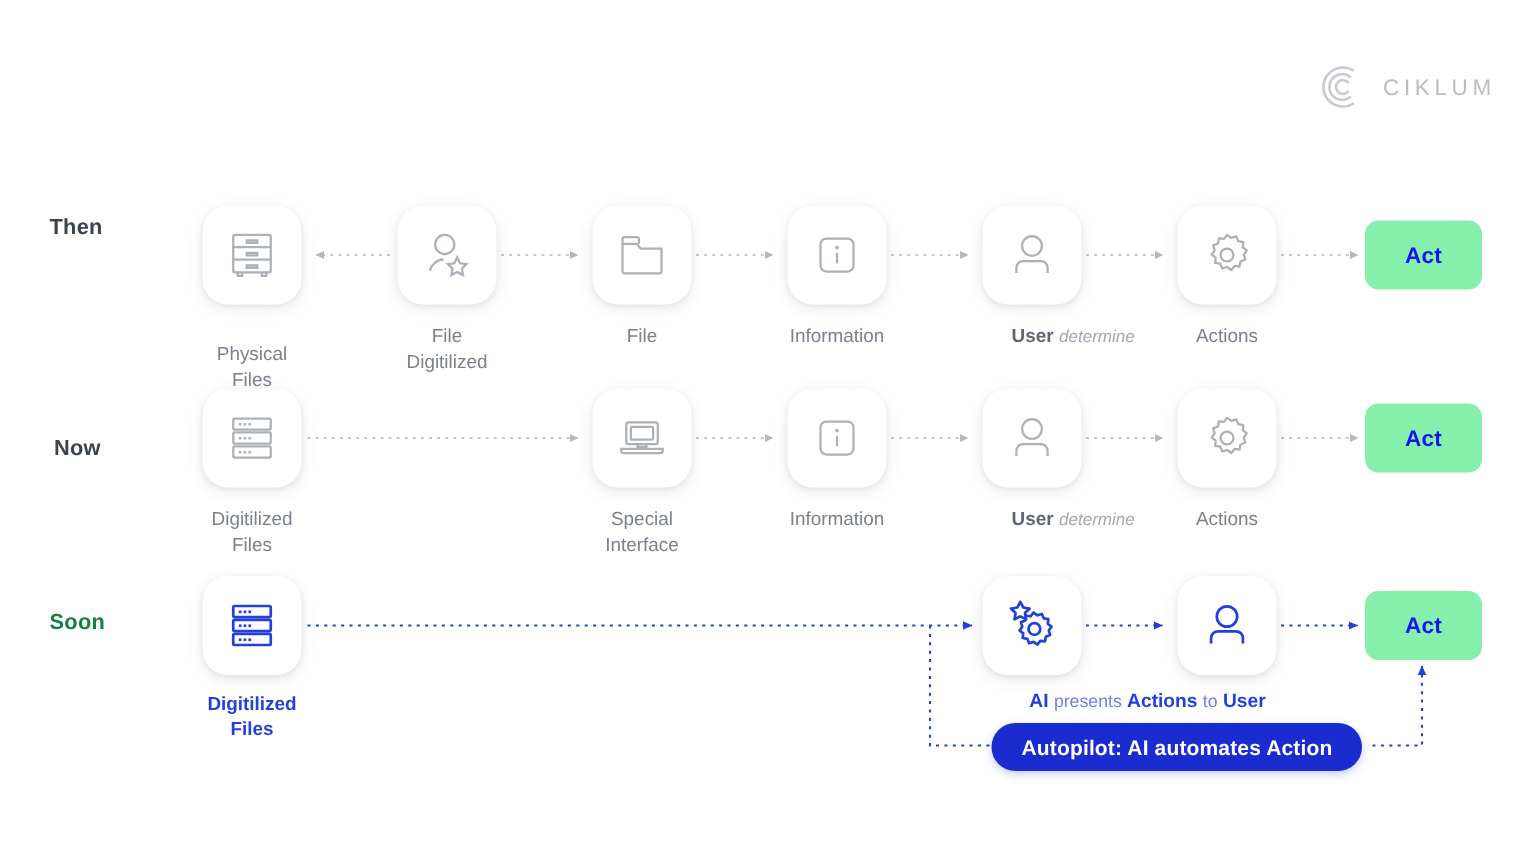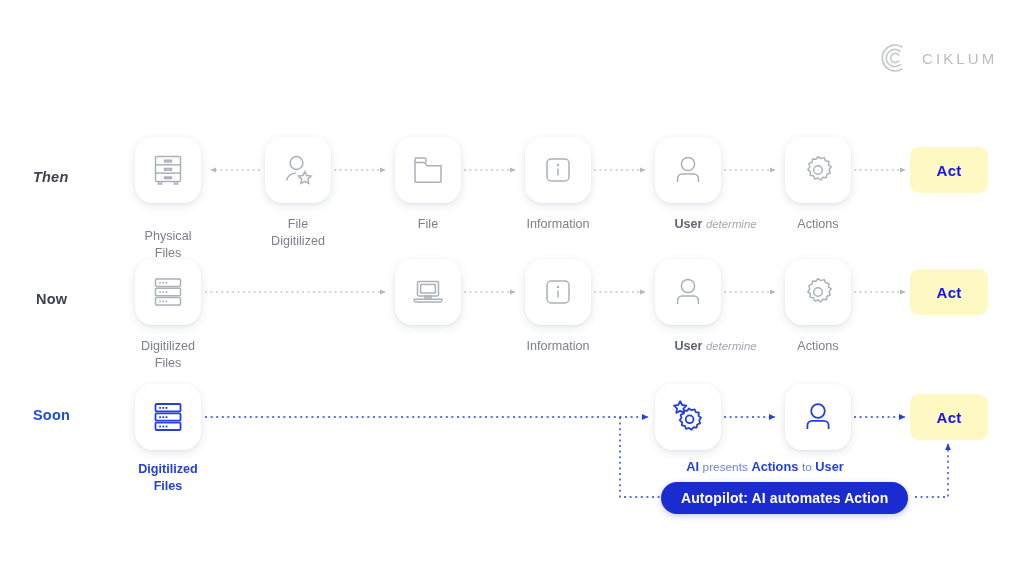--- a/index.html
+++ b/index.html
@@ -14,21 +14,21 @@
   
   .brand{left:878px;top:42px;display:flex;align-items:center;gap:12px;}
   .brand-mark{width:32px;height:32px;}
   .brand-text{
     font-size:15px;letter-spacing:3.1px;color:#b9bcc2;font-weight:400;
     line-height:1;
   }
 
   
   .row-label{font-size:14.5px;font-weight:700;color:#3c4250;letter-spacing:.2px;}
-  .row-label.blue{color:#1d4ed8;text-align:right;}
+  .row-label.blue{color:#15803d;text-align:right;}
 
   
   .tile{
     width:66px;height:66px;border-radius:17px;background:#ffffff;
     box-shadow:0 3px 10px rgba(120,128,150,.16), 0 1px 3px rgba(120,128,150,.10);
     display:flex;align-items:center;justify-content:center;
   }
   .tile svg{display:block;}
 
   
@@ -40,21 +40,21 @@
   .cap .strong{font-weight:700;color:#5f6572;}
   .cap .light{font-weight:400;color:#a3a7b1;font-size:11.4px;font-style:italic;}
   .cap-blue-line{
     font-size:12.8px;white-space:nowrap;color:#2340dd;line-height:1.3;
   }
   .cap-blue-line .b{font-weight:700;}
   .cap-blue-line .l{font-weight:400;color:#6e7fe8;font-size:11.8px;}
 
   
   .act{
-    width:78px;height:46px;border-radius:9px;background:#fef9c3;
+    width:78px;height:46px;border-radius:9px;background:#86efac;
     display:flex;align-items:center;justify-content:center;
     color:#1414ee;font-size:15px;font-weight:700;letter-spacing:.2px;
   }
 
   
   .pill{
     height:32px;border-radius:16px;background:#1a2bd0;
     display:flex;align-items:center;justify-content:center;
     color:#ffffff;font-size:14px;font-weight:700;letter-spacing:.1px;
     padding:0 20px;white-space:nowrap;
@@ -112,21 +112,21 @@
 
   <div class="abs brand">
     <svg class="brand-mark" viewBox="0 0 32 32" xmlns="http://www.w3.org/2000/svg">
       <path d="M24.5 5.2 A13 13 0 1 0 24.5 26.8" fill="none" stroke="#c7cace" stroke-width="1.7"></path>
       <path d="M22.6 9.6 A8.6 8.6 0 1 0 22.6 22.4" fill="none" stroke="#c7cace" stroke-width="1.7"></path>
       <path d="M21.2 13.6 A4.6 4.6 0 1 0 21.2 18.4" fill="none" stroke="#c7cace" stroke-width="1.7"></path>
     </svg>
     <div class="brand-text">CIKLUM</div>
   </div>
 
-  <div class="abs row-label" style="left:33px;top:169px;font-style:italic;">Then</div>
+  <div class="abs row-label" style="left:33px;top:144px;">Then</div>
 
   <div class="abs tile" style="left:135px;top:137px;">
     <svg width="40" height="40" viewBox="0 0 40 40">
       <g fill="none" stroke="#acb0b8" stroke-width="1.5">
         <rect x="7.5" y="6.5" width="25" height="25" rx="1.2"></rect>
         <line x1="7.5" y1="14.8" x2="32.5" y2="14.8"></line>
         <line x1="7.5" y1="23.1" x2="32.5" y2="23.1"></line>
         <path d="M16.5 10.3 h7 v1.6 h-7 z"></path>
         <path d="M16.5 18.6 h7 v1.6 h-7 z"></path>
         <path d="M16.5 26.9 h7 v1.6 h-7 z"></path>
@@ -234,20 +234,24 @@
   <div class="abs tile" style="left:395px;top:259px;">
     <svg width="40" height="40" viewBox="0 0 40 40">
       <g fill="none" stroke="#acb0b8" stroke-width="1.5">
         <rect x="9.5" y="9.5" width="21" height="14.6" rx="1.4"></rect>
         <rect x="12.6" y="12.5" width="14.8" height="8.6" rx=".6"></rect>
         <path d="M6.2 27.2 h27.6 a0 0 0 0 1 0 0 v1.3 a1.6 1.6 0 0 1 -1.6 1.6 h-24.4 a1.6 1.6 0 0 1 -1.6 -1.6 z"></path>
         <path d="M17 24.1 h6 v2 h-6 z"></path>
       </g>
     </svg>
   </div>
+  <div class="abs cap" style="left:368px;top:338px;width:120px;">
+    <div>Special</div>
+    <div>Interface</div>
+  </div>
 
   <div class="abs tile" style="left:525px;top:259px;">
     <svg width="40" height="40" viewBox="0 0 40 40">
       <rect x="9" y="9" width="22" height="22" rx="4" fill="none" stroke="#acb0b8" stroke-width="1.5"></rect>
       <circle cx="20" cy="15" r="1.25" fill="#acb0b8"></circle>
       <line x1="20" y1="18.6" x2="20" y2="25.5" stroke="#acb0b8" stroke-width="1.5"></line>
     </svg>
   </div>
   <div class="abs cap" style="left:498px;top:338px;width:120px;">
     <div>Information</div>

